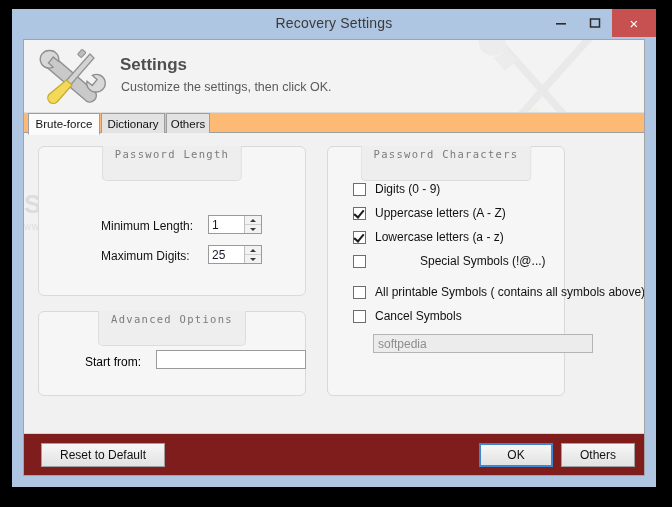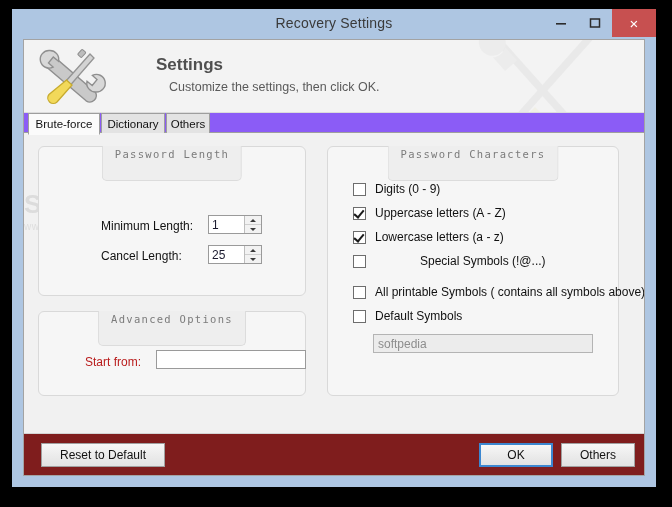--- a/index.html
+++ b/index.html
@@ -101,36 +101,34 @@
     left: 12px;
     top: 6px;
   }
   .banner-title {
     position: absolute;
     left: 96px;
     top: 15px;
     font-size: 17px;
     font-weight: bold;
     color: #4f4f4f;
-    margin-left: 36px;
   }
   .banner-sub {
     position: absolute;
     left: 97px;
     top: 40px;
     font-size: 12.5px;
     color: #5a5a5a;
-    margin-left: 48px;
   }
 
   
   .tabstrip {
     position: relative;
     height: 20px;
-    background: #8b5cf6;
+    background: #fdba74;
     border-bottom: 1px solid #9e9e9e;
     box-sizing: border-box;
   }
   .tab {
     position: absolute;
     top: 0;
     height: 21px;
     box-sizing: border-box;
     border: 1px solid #9e9e9e;
     font-size: 11.5px;
@@ -180,21 +178,21 @@
     padding: 2px 12px 20px 12px;
     font-family: "DejaVu Sans Mono", monospace;
     font-size: 10.5px;
     letter-spacing: 1.3px;
     color: #7b7b7b;
     white-space: nowrap;
   }
 
   #group-pwlen  { left: 14px;  top: 13px;  width: 268px; height: 150px; }
   #group-adv    { left: 14px;  top: 178px; width: 268px; height: 85px;  }
-  #group-chars  { left: 303px; top: 13px;  width: 292px; height: 250px; }
+  #group-chars  { left: 303px; top: 13px;  width: 238px; height: 250px; }
 
   
   .len-label {
     position: absolute;
     font-size: 12px;
     color: #111111;
     white-space: nowrap;
   }
   #lbl-min { left: 62px; top: 72px; }
   #lbl-max { left: 62px; top: 102px; }
@@ -248,21 +246,21 @@
     border-right: 3.5px solid transparent;
     border-top: 3.5px solid #3a3a3a;
   }
 
   
   #lbl-startfrom {
     position: absolute;
     left: 46px;
     top: 43px;
     font-size: 12px;
-    color: #b91c1c;
+    color: #000000;
   }
   #input-startfrom {
     position: absolute;
     left: 117px;
     top: 38px;
     width: 150px;
     height: 19px;
     background: #ffffff;
     border: 1px solid #9a9a9a;
     box-sizing: border-box;
@@ -464,21 +462,21 @@
           <div class="spin-btns">
             <div class="spin-btn up">
                 <span class="arrow-up"></span>
               </div>
             <div class="spin-btn down">
                 <span class="arrow-down"></span>
               </div>
           </div>
         </div>
 
-        <div class="len-label" id="lbl-max">Cancel Length:</div>
+        <div class="len-label" id="lbl-max">Maximum Digits:</div>
         <div class="spin" id="spin-max">
           <input type="text" value="25" style="">
           <div class="spin-btns">
             <div class="spin-btn up">
                 <span class="arrow-up"></span>
               </div>
             <div class="spin-btn down">
                 <span class="arrow-down"></span>
               </div>
           </div>
@@ -514,21 +512,21 @@
           <span class="cblabel">Special Symbols (!@...)</span>
         </div>
 
         <div class="cbrow" id="cb4">
           <span class="cbox"></span>
           <span class="cblabel">All printable Symbols ( contains all symbols above)</span>
         </div>
 
         <div class="cbrow" id="cb5">
           <span class="cbox"></span>
-          <span class="cblabel">Default Symbols</span>
+          <span class="cblabel">Cancel Symbols</span>
         </div>
 
         <input type="text" id="input-custom" disabled="" value="softpedia" style="">
       </div>
     </div>
 
     <div class="footer">
       <div class="btn" id="btn-reset">Reset to Default</div>
       <div class="btn" id="btn-ok">OK</div>
       <div class="btn" id="btn-cancel">Others</div>

